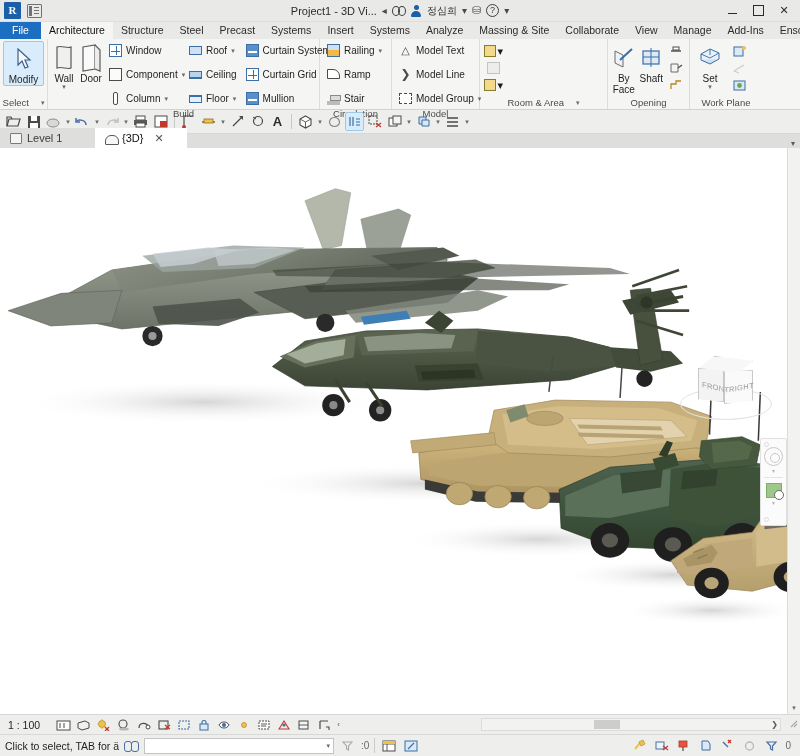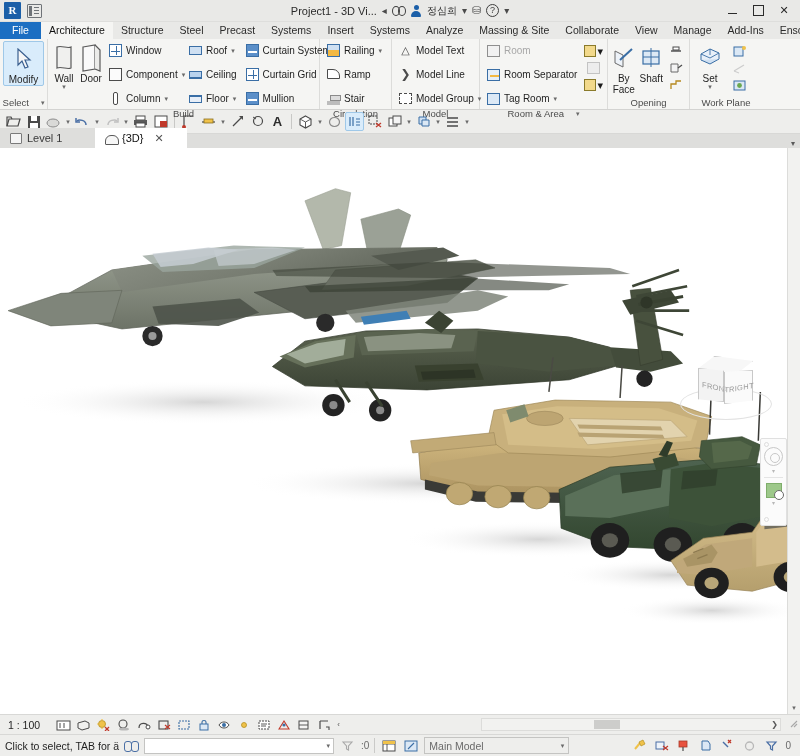--- a/index.html
+++ b/index.html
@@ -516,41 +516,20 @@
           </div>
         </div>
       </div>
       <div class="panel-title">
         <span>Model</span>
       </div>
     </div>
 
     <div class="panel" style="width:128px">
       <div class="panel-body">
-        <div class="smallcol" style="width:98px">
-          <div class="smallbtn disabled">
-            <span class="sico">
-                <i class="gi-room" style="display:block;position:relative"></i>
-              </span>
-            <span>Room</span>
-          </div>
-          <div class="smallbtn">
-            <span class="sico">
-                <i class="gi-roomsep" style="display:block;position:relative"></i>
-              </span>
-            <span>Room Separator</span>
-          </div>
-          <div class="smallbtn">
-            <span class="sico">
-                <i class="gi-tagroom" style="display:block;position:relative"></i>
-              </span>
-            <span>Tag Room</span>
-            <span class="drop">▾</span>
-          </div>
-        </div>
         <div class="stack-icons">
           <div class="si">
             <i class="gi-area" style="display:block;position:relative"></i>
             <span class="drop">▾</span>
           </div>
           <div class="si">
             <i class="gi-area dim" style="display:block;position:relative"></i>
           </div>
           <div class="si">
             <i class="gi-area" style="display:block;position:relative"></i>
@@ -1079,24 +1058,20 @@
           <path d="M1 4 L13 4 M5 4 L5 11" stroke="#4a4a4a" stroke-width="0.9"></path>
           <rect x="1" y="1" width="12" height="3" fill="#f0c24a"></rect>
         </svg>
     </span>
     <span class="sbi">
       <svg width="14" height="12" viewBox="0 0 14 12">
           <rect x="1" y="1" width="12" height="10" fill="#dbe8f5" stroke="#3a6ea5" stroke-width="1"></rect>
           <path d="M4 9 L10 3" stroke="#3a6ea5" stroke-width="1.1"></path>
         </svg>
     </span>
-    <div class="workset-combo">
-      <span>Main Model</span>
-      <span class="wc-arrow">▾</span>
-    </div>
 
     <div class="sb-right">
       <span class="sbi">
         <svg width="15" height="13" viewBox="0 0 15 13">
             <path d="M3 10 L8 4" stroke="#f0c24a" stroke-width="2"></path>
             <path d="M7 3 L11 1 L13 5 L9 7 Z" fill="#f0c24a" stroke="#b58f20" stroke-width="0.7"></path>
           </svg>
       </span>
       <span class="sbi">
         <svg width="15" height="13" viewBox="0 0 15 13">

